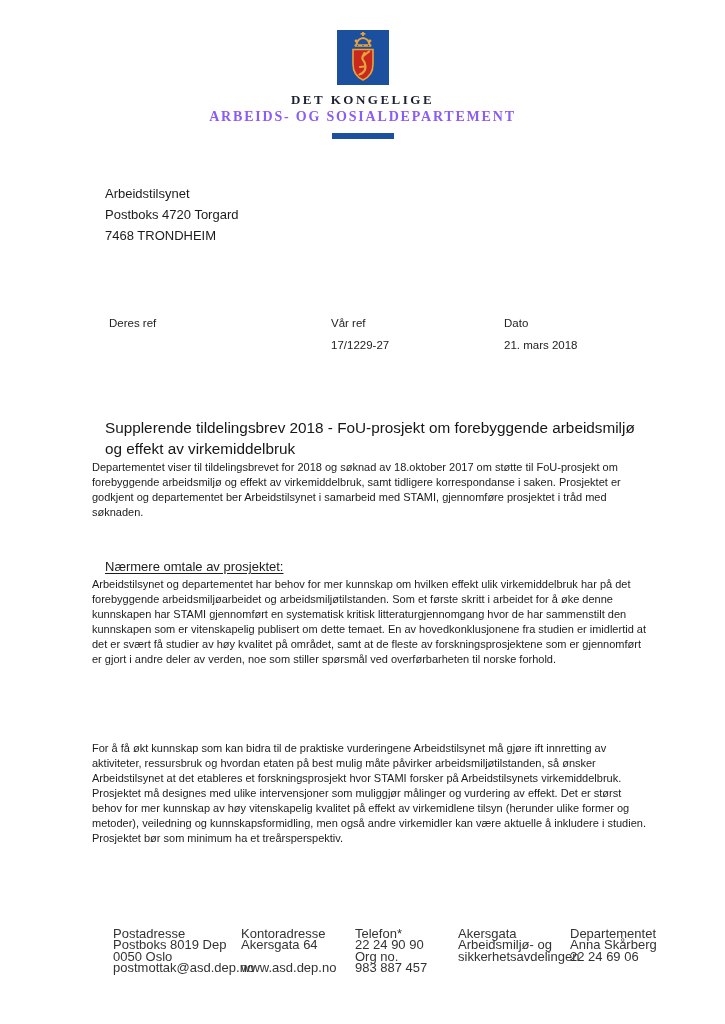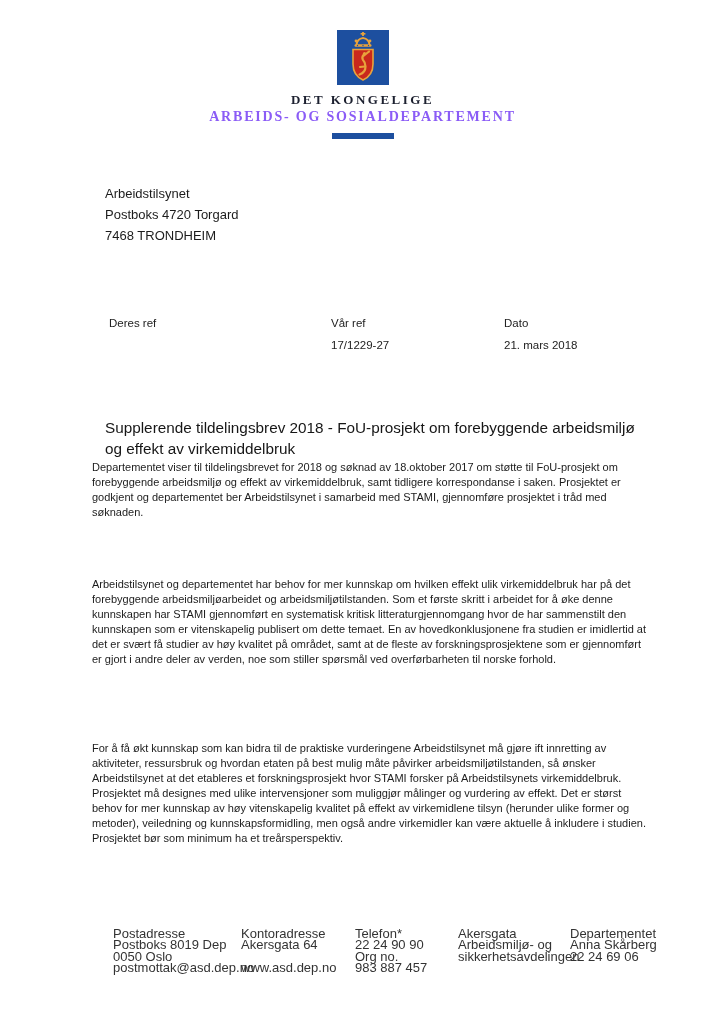--- a/index.html
+++ b/index.html
@@ -138,20 +138,21 @@
     <div class="ref-col" style="left:500px">
       <div class="ref-label">Dato</div>
       <div class="ref-value">21. mars 2018</div>
     </div>
   </div>
 
   <div class="abs title">Supplerende tildelingsbrev 2018 - FoU-prosjekt om forebyggende arbeidsmiljø og effekt av virkemiddelbruk</div>
 
   <div class="abs body-text p1">Departementet viser til tildelingsbrevet for 2018 og søknad av 18.oktober 2017 om støtte til FoU-prosjekt om forebyggende arbeidsmiljø og effekt av virkemiddelbruk, samt tidligere korrespondanse i saken. Prosjektet er godkjent og departementet ber Arbeidstilsynet i samarbeid med STAMI, gjennomføre prosjektet i tråd med søknaden.</div>
 
+  <div class="abs section-heading">Nærmere omtale av prosjektet:</div>
 
   <div class="abs body-text p2">Arbeidstilsynet og departementet har behov for mer kunnskap om hvilken effekt ulik virkemiddelbruk har på det forebyggende arbeidsmiljøarbeidet og arbeidsmiljøtilstanden. Som et første skritt i arbeidet for å øke denne kunnskapen har STAMI gjennomført en systematisk kritisk litteraturgjennomgang hvor de har sammenstilt den kunnskapen som er vitenskapelig publisert om dette temaet. En av hovedkonklusjonene fra studien er imidlertid at det er svært få studier av høy kvalitet på området, samt at de fleste av forskningsprosjektene som er gjennomført er gjort i andre deler av verden, noe som stiller spørsmål ved overførbarheten til norske forhold.</div>
 
   <div class="abs body-text p3">For å få økt kunnskap som kan bidra til de praktiske vurderingene Arbeidstilsynet må gjøre ift innretting av aktiviteter, ressursbruk og hvordan etaten på best mulig måte påvirker arbeidsmiljøtilstanden, så ønsker Arbeidstilsynet at det etableres et forskningsprosjekt hvor STAMI forsker på Arbeidstilsynets virkemiddelbruk. Prosjektet må designes med ulike intervensjoner som muliggjør målinger og vurdering av effekt. Det er størst behov for mer kunnskap av høy vitenskapelig kvalitet på effekt av virkemidlene tilsyn (herunder ulike former og metoder), veiledning og kunnskapsformidling, men også andre virkemidler kan være aktuelle å inkludere i studien. Prosjektet bør som minimum ha et treårsperspektiv.</div>
 
   <div class="abs footer">
     <div class="fcol" style="left:105px">
       <div class="f-line">Postadresse</div>
       <div class="f-line">Postboks 8019 Dep</div>
       <div class="f-line">0050 Oslo</div>

